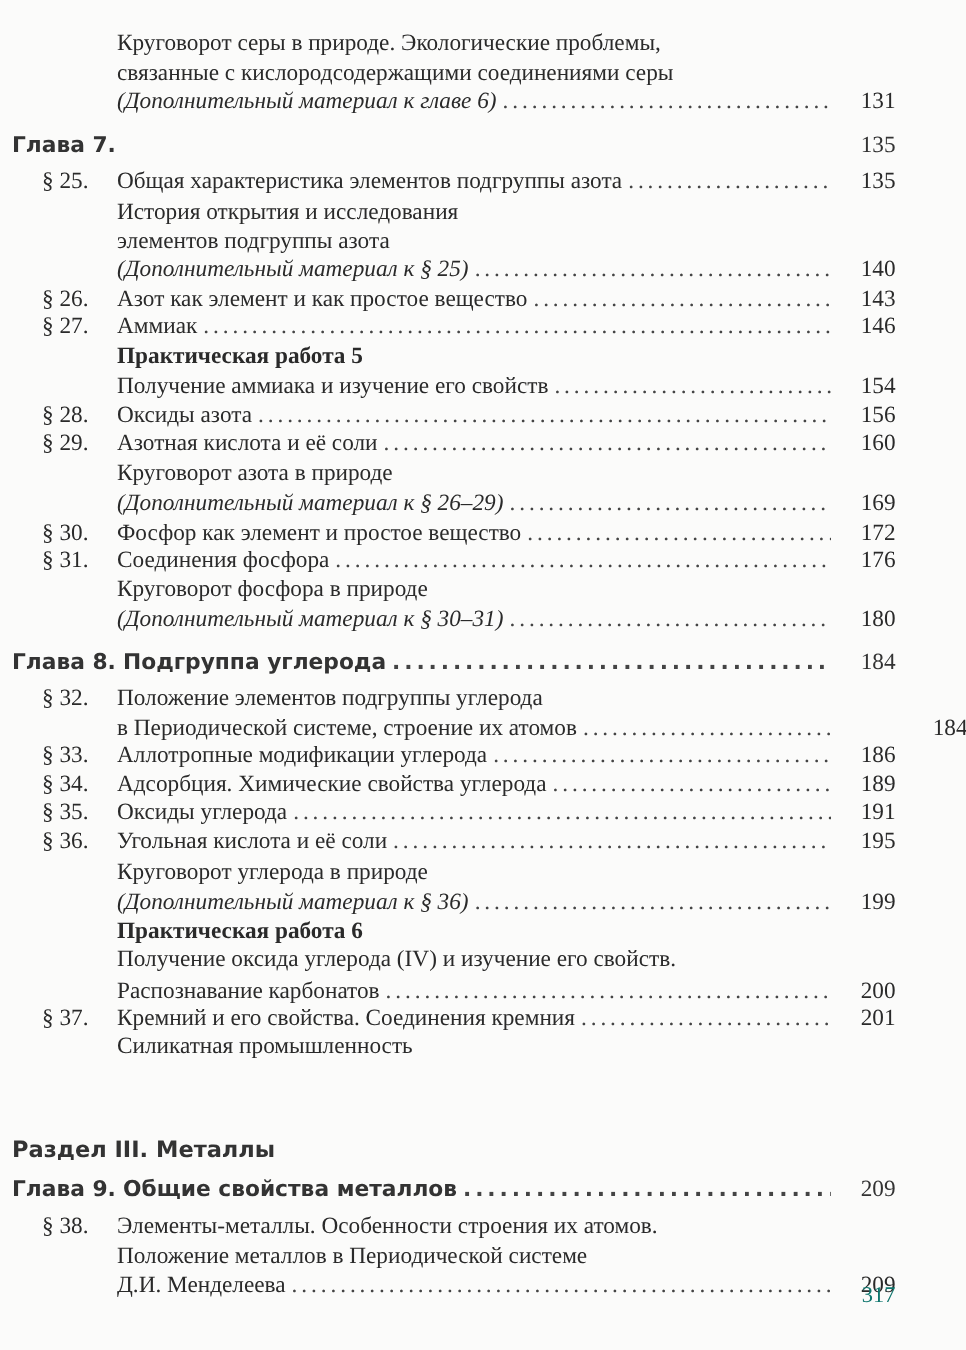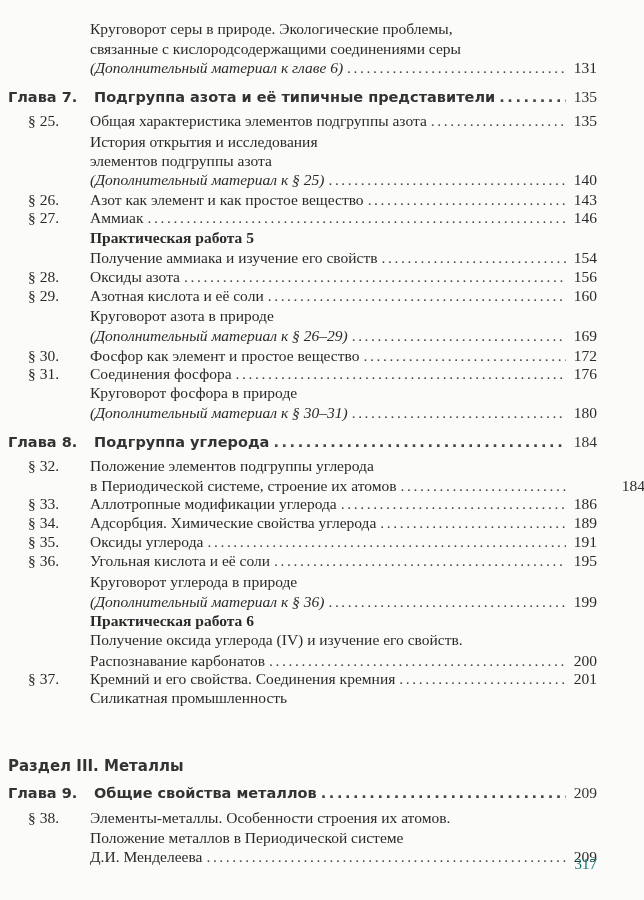--- a/index.html
+++ b/index.html
@@ -7,21 +7,21 @@
     width: 644px; height: 900px; background: #fbfbfa; position: relative; overflow: hidden;
     font-family: "DejaVu Serif", "Liberation Serif", serif; color: #2a2a2a;
   }
   .page { position: absolute; left: 0; top: 0; width: 644px; height: 900px; }
   .line {
     position: absolute; left: 0; width: 644px; height: 20px;
     font-family: "Liberation Serif", "DejaVu Serif", serif; font-size: 15.5px; line-height: 20px;
   }
   .num { position: absolute; left: 28px; width: 48px; white-space: nowrap; }
   .txt-wrap {
-    position: absolute; left: 78px; width: 476px; display: flex; align-items: baseline; overflow: hidden; white-space: nowrap; margin-left: 12px;
+    position: absolute; left: 78px; width: 476px; display: flex; align-items: baseline; overflow: hidden; white-space: nowrap;
   }
   .txt { flex: 0 0 auto; }
   .dots {
     flex: 1 1 auto; overflow: hidden; white-space: nowrap; margin-left: 4px; letter-spacing: 2.6px; color: #444;
   }
   .dots::before { content: "....................................................................................................................................................................."; }
   .page-no { position: absolute; right: 47px; width: 40px; text-align: right; }
   .it { font-style: italic; }
   .bold { font-weight: bold; }
   .chapter { font-family: "DejaVu Sans", "Liberation Sans", sans-serif; font-size: 14.5px; font-weight: bold; color: #333; }
@@ -50,24 +50,20 @@
     </div>
     <div class="line" style="top: 58px;">
       <div class="txt-wrap">
         <span class="txt it">(Дополнительный материал к главе 6)</span>
         <span class="dots"></span>
       </div>
       <span class="page-no">131</span>
     </div>
     <div class="line chapter" style="top: 87px;">
       <span class="num">Глава 7.</span>
-      <div class="txt-wrap">
-        <span class="txt">Подгруппа азота и её типичные представители</span>
-        <span class="dots"></span>
-      </div>
       <span class="page-no">135</span>
     </div>
     <div class="line" style="top: 111px;">
       <span class="num">§ 25.</span>
       <div class="txt-wrap">
         <span class="txt">Общая характеристика элементов подгруппы азота</span>
         <span class="dots"></span>
       </div>
       <span class="page-no">135</span>
     </div>

